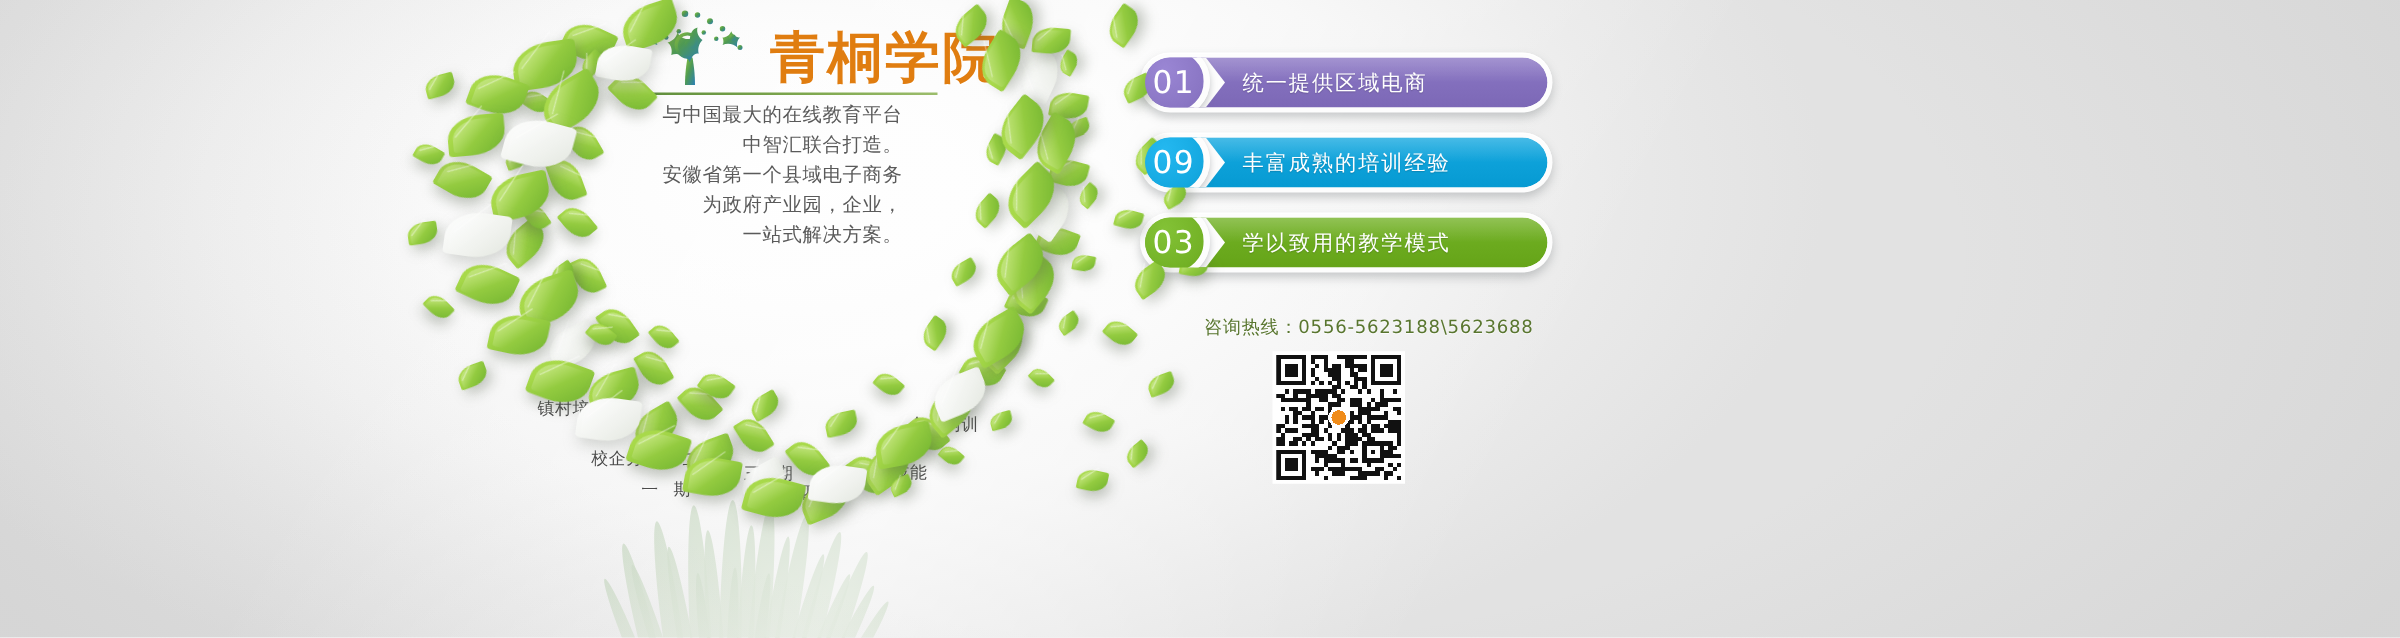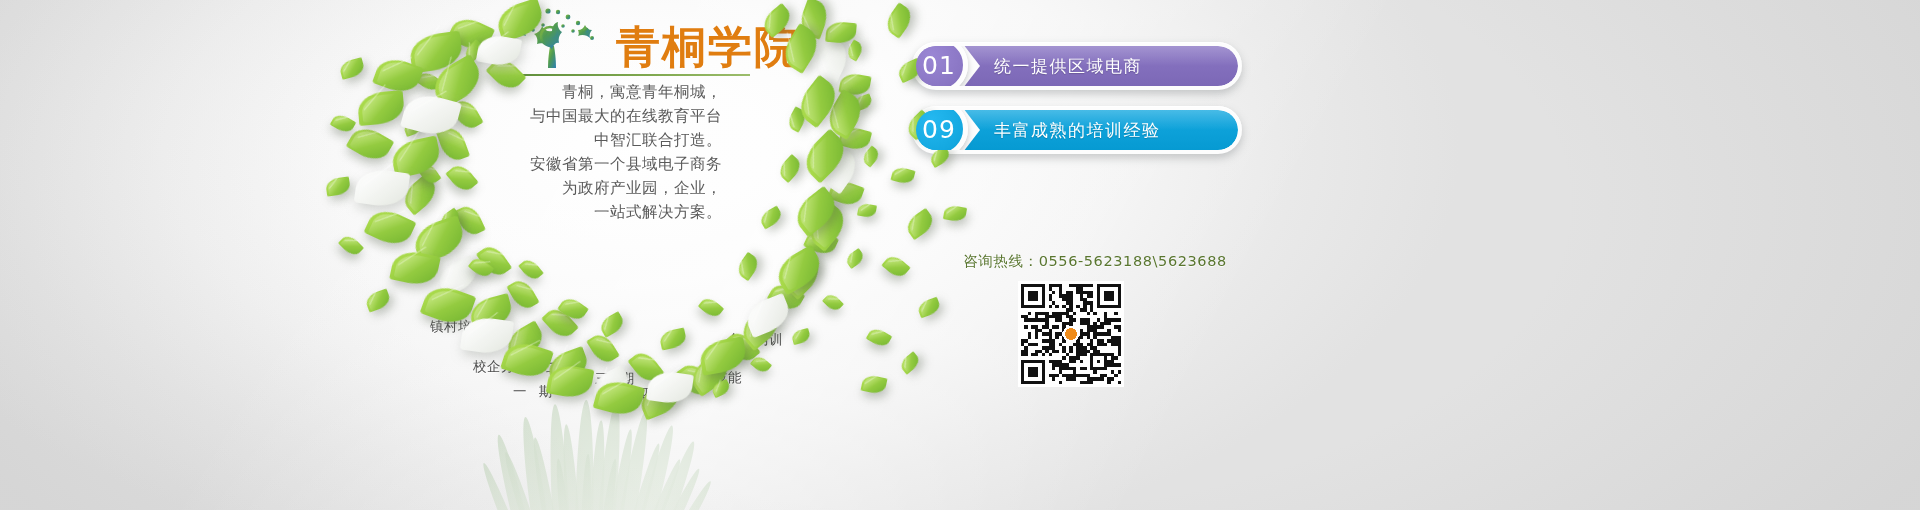--- a/index.html
+++ b/index.html
@@ -46,21 +46,21 @@
   .leaf.white{filter:drop-shadow(3px 5px 6px rgba(120,125,115,.30));}
 
   
   .logo-wrap{position:absolute;left:496px;top:6px;width:260px;}
   .logo-row{display:flex;align-items:flex-end;gap:8px;}
   .tree-icon{width:112px;height:64px;flex:0 0 auto;}
   .logo-text{
     font-size:44px;line-height:46px;font-weight:700;letter-spacing:2px;
     color:#e07d10;
     text-shadow:0 1px 0 rgba(255,255,255,.7);
-    font-family:Liberation Sans, sans-serif;
+    font-family:Liberation Serif, serif;
     white-space:nowrap;
   }
   .logo-rule{
     margin-top:4px;margin-left:2px;width:252px;height:2px;
     background:linear-gradient(90deg,#5c8b3a,#7fa84f 60%,#9cbd6c);
   }
 
   
   .desc{
     position:absolute;left:452px;top:80px;width:270px;
@@ -535,21 +535,20 @@
             <path d="M56 40c-6 0-11-4-11-10 0-5 4-9 9-9 4 0 7 3 7 6 0 3-2 5-5 5-2 0-3-1-3-3 0-1 1-2 2-2" fill="none" stroke="url(#tg)" stroke-width="2.6" stroke-linecap="round"></path>
           </g>
         </svg>
       </span>
       <span class="logo-text">青桐学院</span>
     </div>
     <div class="logo-rule"></div>
   </div>
 
   <div class="desc" id="desc">
-      <div>青桐，寓意青年桐城，</div>
       <div>与中国最大的在线教育平台</div>
       <div>中智汇联合打造。</div>
       <div>安徽省第一个县域电子商务</div>
       <div>为政府产业园，企业，</div>
       <div>一站式解决方案。</div>
     </div>
 
   <div class="badges" id="badges">
       <div class="badge">
         <div class="badge-inner">
@@ -560,20 +559,29 @@
           <div class="badge-label">统一提供区域电商</div>
         </div>
       </div>
       <div class="badge">
         <div class="badge-inner">
           <div class="badge-fill" style="background: linear-gradient(rgb(20, 168, 224), rgb(6, 154, 210));"></div>
           <div class="badge-gloss"></div>
           <div class="badge-num" style="background: radial-gradient(circle at 35% 30%, rgb(36, 184, 240), rgb(20, 168, 224) 70%, rgb(8, 156, 212));">09</div>
           <div class="badge-notch"></div>
           <div class="badge-label">丰富成熟的培训经验</div>
+        </div>
+      </div>
+      <div class="badge">
+        <div class="badge-inner">
+          <div class="badge-fill" style="background: linear-gradient(rgb(115, 178, 38), rgb(101, 164, 24));"></div>
+          <div class="badge-gloss"></div>
+          <div class="badge-num" style="background: radial-gradient(circle at 35% 30%, rgb(131, 194, 54), rgb(115, 178, 38) 70%, rgb(103, 166, 26));">03</div>
+          <div class="badge-notch"></div>
+          <div class="badge-label">学以致用的教学模式</div>
         </div>
       </div>
     </div>
 
   <div class="hotline">咨询热线：0556-5623188\5623688</div>
 
   <div class="qr">
     <svg id="qrsvg" viewBox="0 0 29 29" shape-rendering="crispEdges" aria-hidden="true">
         <rect width="29" height="29" fill="#fff"></rect>
         <rect x="0" y="0" width="1" height="1" fill="#111"></rect>

